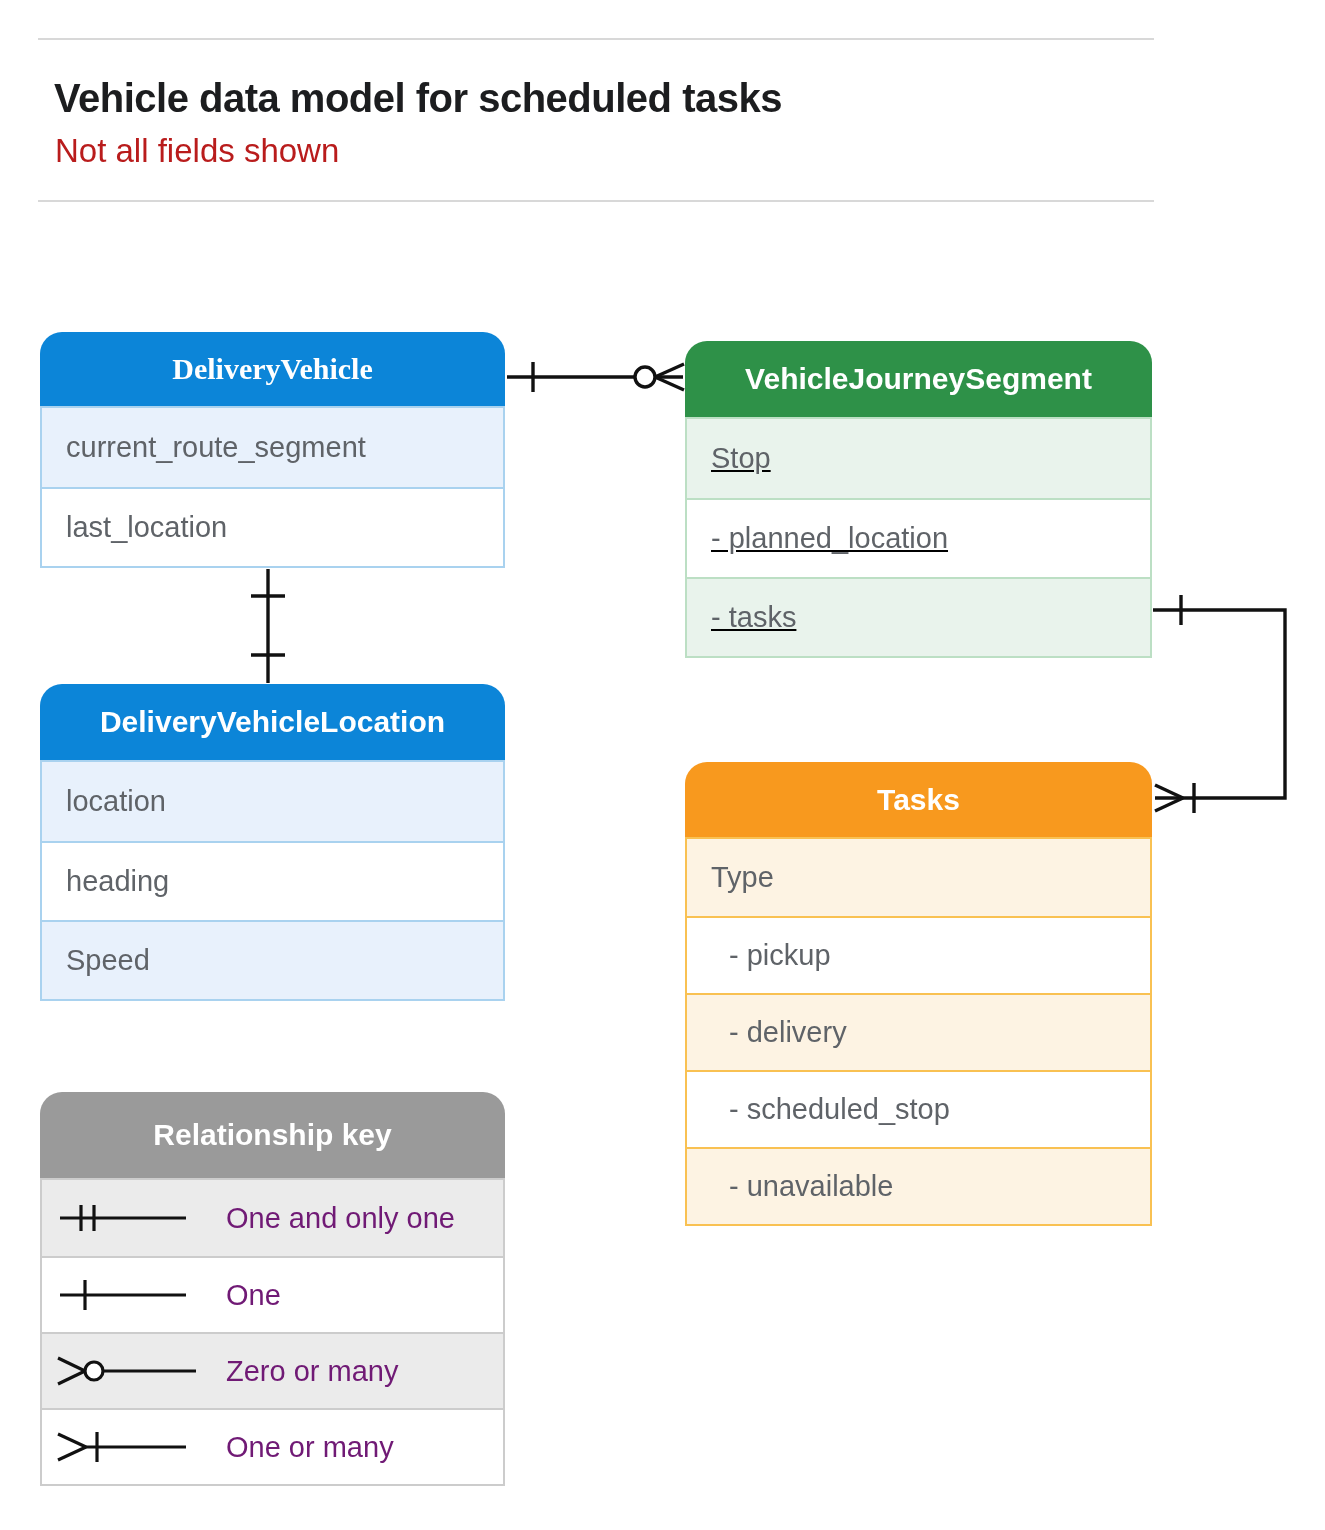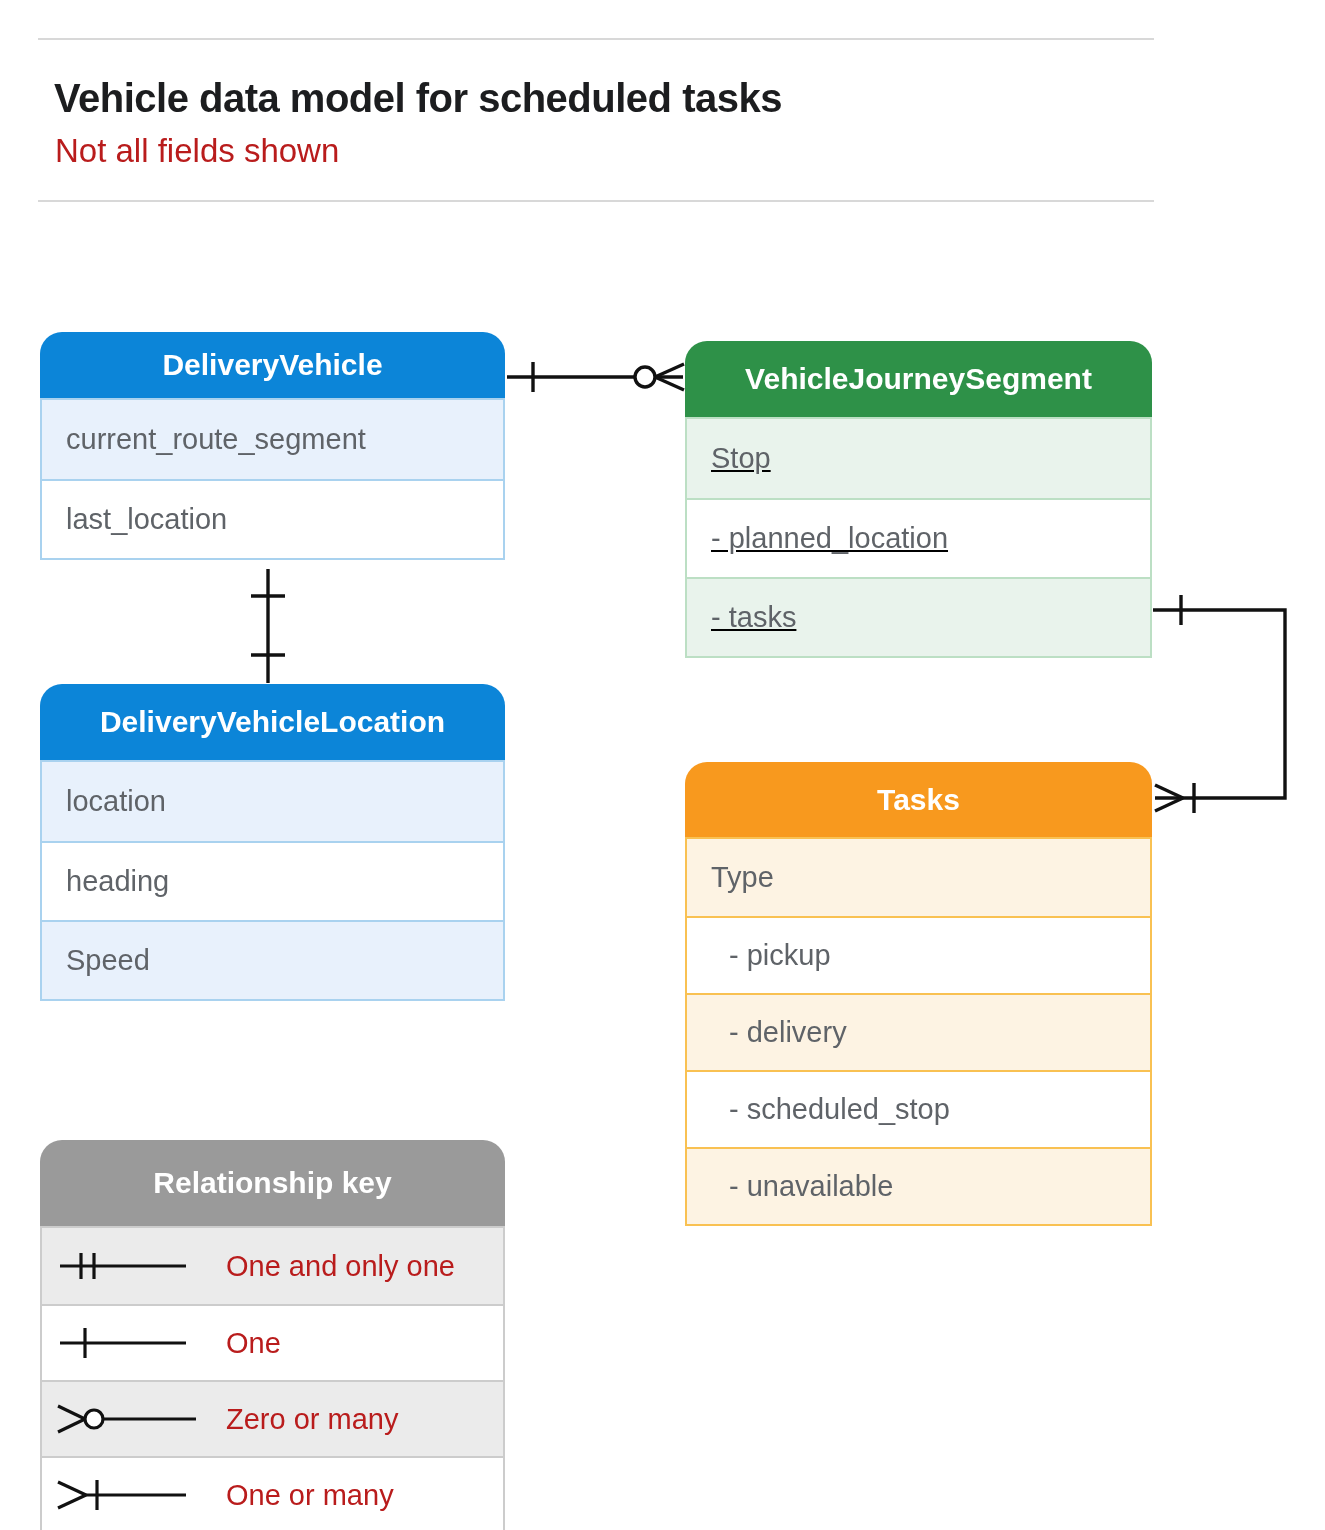--- a/index.html
+++ b/index.html
@@ -47,45 +47,45 @@
   .green .row.tint { background: #e9f3ec; }
 
   
   .orange .hdr { background: #f8991e; }
   .orange .body { border-color: #f9c152; }
   .orange .row { border-color: #f9c152; }
   .orange .row.tint { background: #fdf3e3; }
   .orange .row.indent { padding-left: 42px; }
 
   
-  .gray .hdr { background: #9a9a9a; margin-top: 48px; }
+  .gray .hdr { background: #9a9a9a; }
   .gray .body { border-color: #cccccc; }
   .gray .row { border-color: #cccccc; }
   .gray .row.tint { background: #ebebeb; }
 
   #delivery-vehicle { left: 40px; top: 332px; width: 465px; }
-  #delivery-vehicle .hdr { height: 66px; }
+  #delivery-vehicle .hdr { height: 74px; font-family: Liberation Serif, serif; }
   #delivery-vehicle .row { height: 79px; }
 
   #vehicle-journey-segment { left: 685px; top: 341px; width: 467px; }
   #vehicle-journey-segment .hdr { height: 76px; }
   #vehicle-journey-segment .row { height: 79px; }
 
   #delivery-vehicle-location { left: 40px; top: 684px; width: 465px; }
   #delivery-vehicle-location .hdr { height: 76px; }
   #delivery-vehicle-location .row { height: 79px; }
 
   #tasks { left: 685px; top: 750px; width: 467px; }
   #tasks .hdr { height: 75px; margin-top: 12px; }
   #tasks .row { height: 77px; }
 
   #relationship-key { left: 40px; top: 1092px; width: 465px; }
   #relationship-key .hdr { height: 86px; }
   #relationship-key .row { height: 76px; padding-left: 14px; }
-  #relationship-key .row span { margin-left: 20px; color: #b91c1c; }
+  #relationship-key .row span { margin-left: 20px; color: #701a75; }
   .sym { flex: 0 0 auto; }
   .sym line, .sym circle, .sym path { stroke: #111111; stroke-width: 3.2; fill: none; }
   .sym circle { fill: #ffffff; }
 
   #connector-layer { position: absolute; left: 0; top: 0; pointer-events: none; }
   #connector-layer path, #connector-layer line, #connector-layer circle {
     stroke: #111111; stroke-width: 3.4; fill: none;
   }
   #connector-layer circle { fill: #ffffff; }
 </style>

